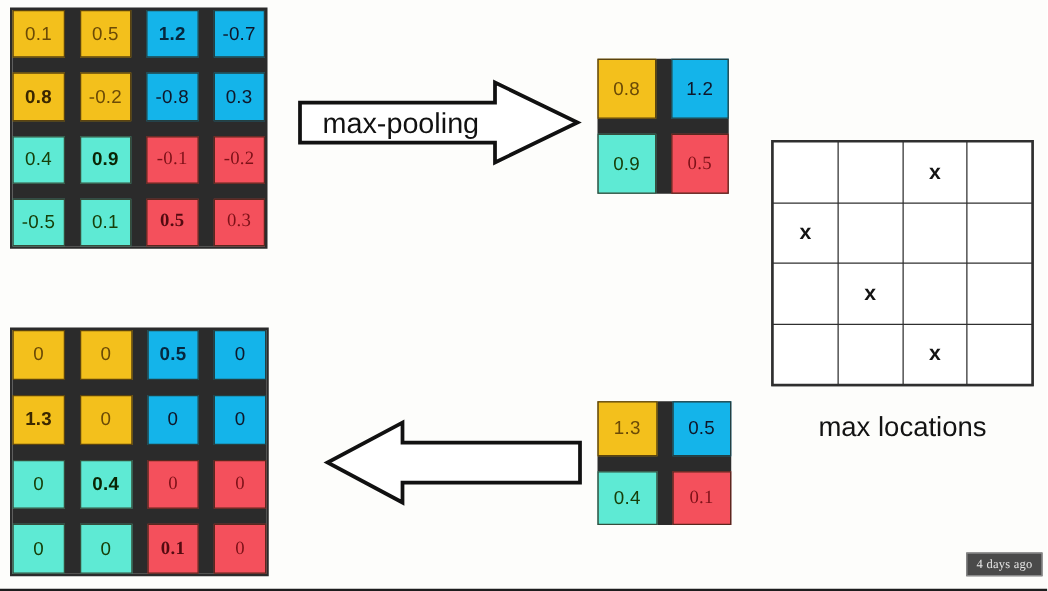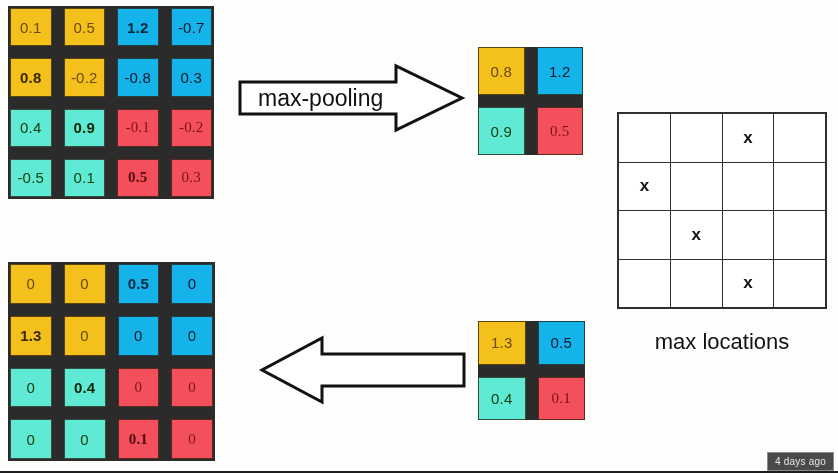--- a/index.html
+++ b/index.html
@@ -210,16 +210,16 @@
       <div class="cell c-green">0</div>
       <div class="cell c-green b">0.4</div>
       <div class="cell c-red">0</div>
       <div class="cell c-red">0</div>
       <div class="cell c-green">0</div>
       <div class="cell c-green">0</div>
       <div class="cell c-red b">0.1</div>
       <div class="cell c-red">0</div>
     </div>
 
-  <div class="badge" style="right:4px; bottom:2px;">4 days ago</div>
+  <div class="badge" style="right:4px; bottom:12px;font-family:Liberation Serif, serif;">4 days ago</div>
   <div class="bottomrule"></div>
 
 </div>
 
 </body></html>

